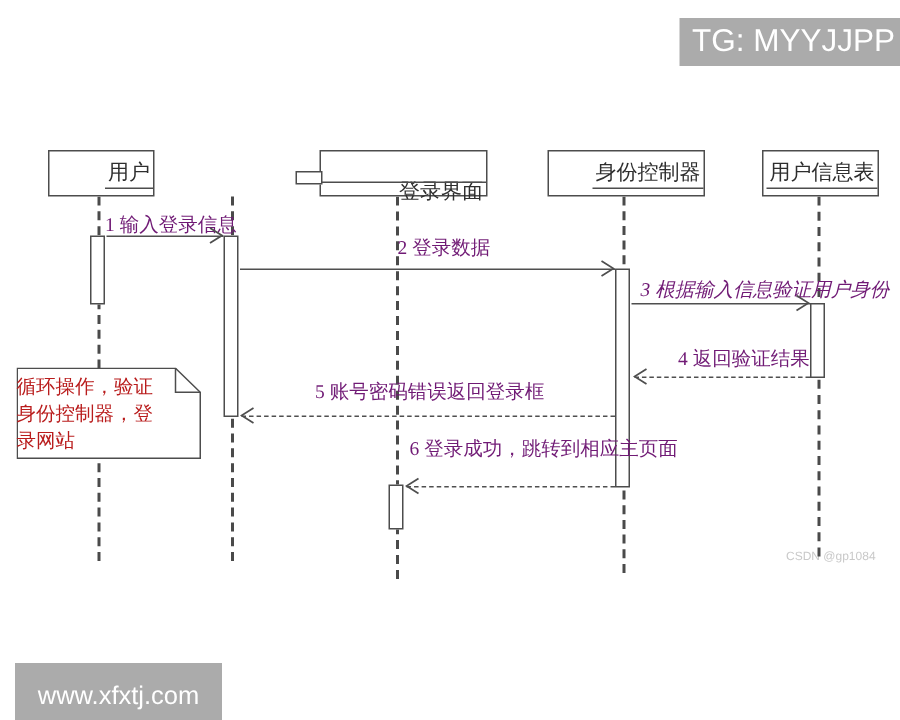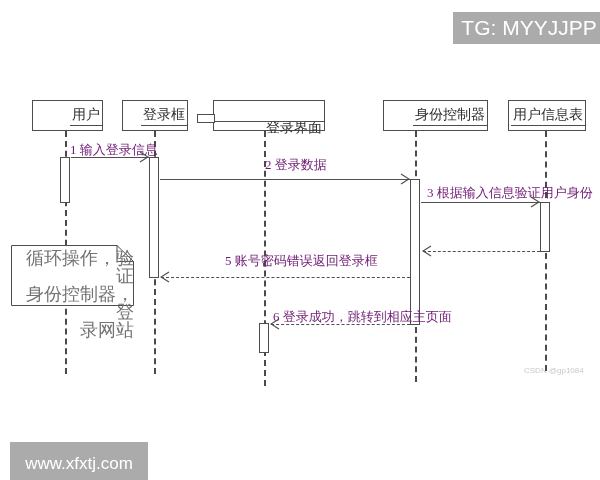--- a/index.html
+++ b/index.html
@@ -34,51 +34,48 @@
   .act{position:absolute;width:10px;background:#fff;border:1px solid #4d4d4d;box-sizing:border-box;}
   
   .mline{position:absolute;height:0;border-top:1px solid #4f4f4f;}
   .mline.dashed{border-top:1px dashed #4f4f4f;}
   .mhead{position:absolute;width:10px;height:12px;}
   
   .mlabel{position:absolute;font-size:13px;color:#701a75;white-space:nowrap;}
   
   .note{position:absolute;left:11px;top:245px;width:123px;height:61px;}
   .note .note-text{
-    position:absolute;left:0;top:4px;width:100%;text-align:right;
-    font-size:18px;line-height:18px;color:#737373;
+    position:absolute;left:0;top:4px;width:100%;text-align:left;
+    font-size:13px;line-height:18px;color:#b91c1c;
   }
 </style>
 </head>
 <body>
 
 <div class="canvas">
 
   <div class="badge tg-badge">TG: MYYJJPP</div>
   <div class="badge site-badge">www.xfxtj.com</div>
   <div class="csdn">CSDN @gp1084</div>
 
   <div class="lifeline" style="left:65px;top:131px;height:243px;"></div>
   <div class="lifeline" style="left:154px;top:131px;height:243px;"></div>
   <div class="lifeline" style="left:264px;top:131px;height:255px;"></div>
   <div class="lifeline" style="left:415px;top:131px;height:251px;"></div>
   <div class="lifeline" style="left:545px;top:131px;height:240px;"></div>
 
   <div class="actor" style="left:32px;width:71px;">
     <span class="lbl">用户</span>
   </div>
-  <div class="actor" style="left:122px;width:66px;">
-    <span class="lbl">登录框</span>
-  </div>
   <div class="actor ui" style="left:213px;width:112px;">
     <span class="ui-tab"></span>
     <span class="ui-line"></span>
     <span class="lbl">登录界面</span>
   </div>
-  <div class="actor" style="left:383px;width:105px;">
+  <div class="actor" style="left:365px;width:105px;">
     <span class="lbl">身份控制器</span>
   </div>
   <div class="actor" style="left:508px;width:78px;">
     <span class="lbl">用户信息表</span>
   </div>
 
   <div class="act" style="left:60px;top:157px;height:46px;"></div>
   <div class="act" style="left:149px;top:157px;height:121px;"></div>
   <div class="act" style="left:410px;top:179px;height:146px;"></div>
   <div class="act" style="left:540px;top:202px;height:50px;"></div>
@@ -89,38 +86,39 @@
   <svg class="mhead" style="left:139px;top:151px;" width="10" height="12">
       <path d="M1,1 L9,6 L1,11" stroke="#4f4f4f" stroke-width="1.2" fill="none"></path>
     </svg>
 
   <div class="mlabel" style="left:265px;top:156px;">2 登录数据</div>
   <div class="mline" style="left:160px;top:179px;width:250px;"></div>
   <svg class="mhead" style="left:400px;top:173px;" width="10" height="12">
       <path d="M1,1 L9,6 L1,11" stroke="#4f4f4f" stroke-width="1.2" fill="none"></path>
     </svg>
 
-  <div class="mlabel" style="left:427px;top:184px;">3 根据输入信息验证用户身份</div>
+  <div class="mlabel" style="left:427px;top:184px;font-style:italic;">3 根据输入信息验证用户身份</div>
   <div class="mline" style="left:421px;top:202px;width:119px;"></div>
   <svg class="mhead" style="left:530px;top:196px;" width="10" height="12">
       <path d="M1,1 L9,6 L1,11" stroke="#4f4f4f" stroke-width="1.2" fill="none"></path>
     </svg>
 
+  <div class="mlabel" style="left:452px;top:230px;">4 返回验证结果</div>
   <div class="mline dashed" style="left:423px;top:251px;width:117px;"></div>
   <svg class="mhead" style="left:422px;top:245px;" width="10" height="12">
       <path d="M9,1 L1,6 L9,11" stroke="#4f4f4f" stroke-width="1.2" fill="none"></path>
     </svg>
 
-  <div class="mlabel" style="left:225px;top:252px;text-align:center;">5 账号密码错误返回登录框</div>
+  <div class="mlabel" style="left:210px;top:252px;text-align:center;">5 账号密码错误返回登录框</div>
   <div class="mline dashed" style="left:161px;top:277px;width:249px;"></div>
   <svg class="mhead" style="left:160px;top:271px;" width="10" height="12">
       <path d="M9,1 L1,6 L9,11" stroke="#4f4f4f" stroke-width="1.2" fill="none"></path>
     </svg>
 
-  <div class="mlabel" style="left:273px;top:308px;">6 登录成功，跳转到相应主页面</div>
+  <div class="mlabel" style="left:273px;top:290px;">6 登录成功，跳转到相应主页面</div>
   <div class="mline dashed" style="left:271px;top:324px;width:139px;"></div>
   <svg class="mhead" style="left:270px;top:318px;" width="10" height="12">
       <path d="M9,1 L1,6 L9,11" stroke="#4f4f4f" stroke-width="1.2" fill="none"></path>
     </svg>
 
   <div class="note">
     <svg width="123" height="61">
       <path d="M0.5,0.5 H106 L122.5,16.5 V60.5 H0.5 Z" fill="#ffffff" stroke="#4d4d4d" stroke-width="1"></path>
       <path d="M106,0.5 V16.5 H122.5" fill="none" stroke="#4d4d4d" stroke-width="1"></path>
     </svg>

